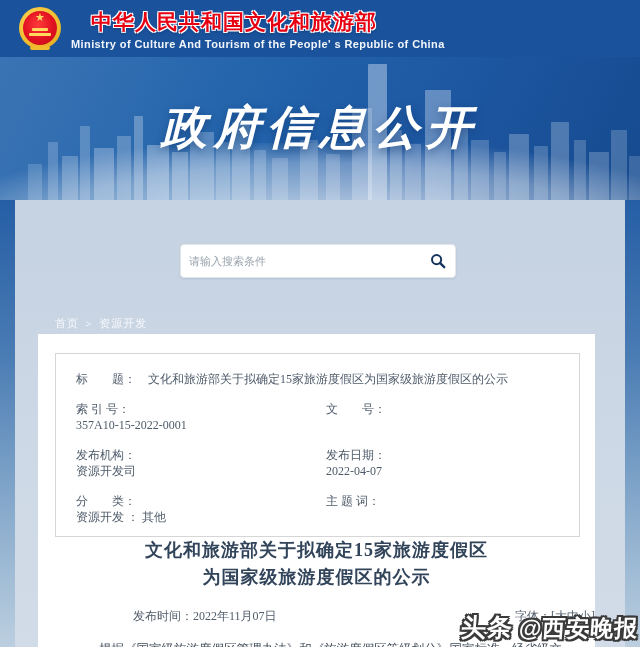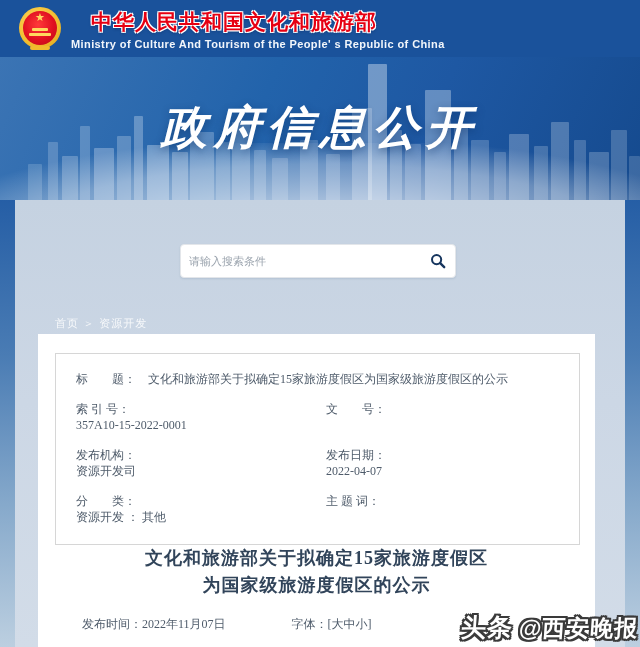--- a/index.html
+++ b/index.html
@@ -90,35 +90,35 @@
   }
   .breadcrumb a { color:rgba(255,255,255,.85); text-decoration:none; }
   
   .card {
     position:absolute; left:23px; top:134px; width:557px; height:313px;
     background:#ffffff;
     font-family:"Liberation Serif","DejaVu Serif",serif;
   }
   .meta-table {
     margin:19px 15px 0 17px; border:1px solid #d6d6d6;
-    padding:10px 18px 12px 20px; color:#4e5b6a; font-size:12px;
+    padding:10px 18px 4px 20px; color:#4e5b6a; font-size:12px;
   }
   .meta-row { display:flex; padding:7px 0; line-height:16px; }
   .meta-cell { display:flex;flex-direction:column; }
   .meta-cell.left { width:250px; flex:0 0 250px; padding-right:10px; }
   .meta-cell.right { flex:1; }
   .meta-label { white-space:nowrap; margin-right:12px; color:#4e5b6a; }
   .meta-value { color:#4e5b6a; }
   
   .article-title {
     margin-top:0; text-align:center; font-size:18px; line-height:27px;
     color:#31445a; font-weight:600; letter-spacing:1px;
   }
   .article-info {
-    margin-top:17px; display:flex; font-size:12px; color:#4e5b6a; padding-left:44px;
+    margin-top:17px; display:flex; font-size:12px; color:#4e5b6a; padding-left:95px;justify-content:space-between;
   }
   .article-info .fontsize { margin-left:66px; }
   .article-info .fontsize .opts { cursor:pointer; }
   .article-body {
     margin:15px 33px 0 36px; font-size:12.5px; line-height:19px; color:#3e4a57;
     text-align:justify; text-indent:2em;
   }
   
   .watermark {
     position:absolute; right:2px; bottom:3px; z-index:9;

